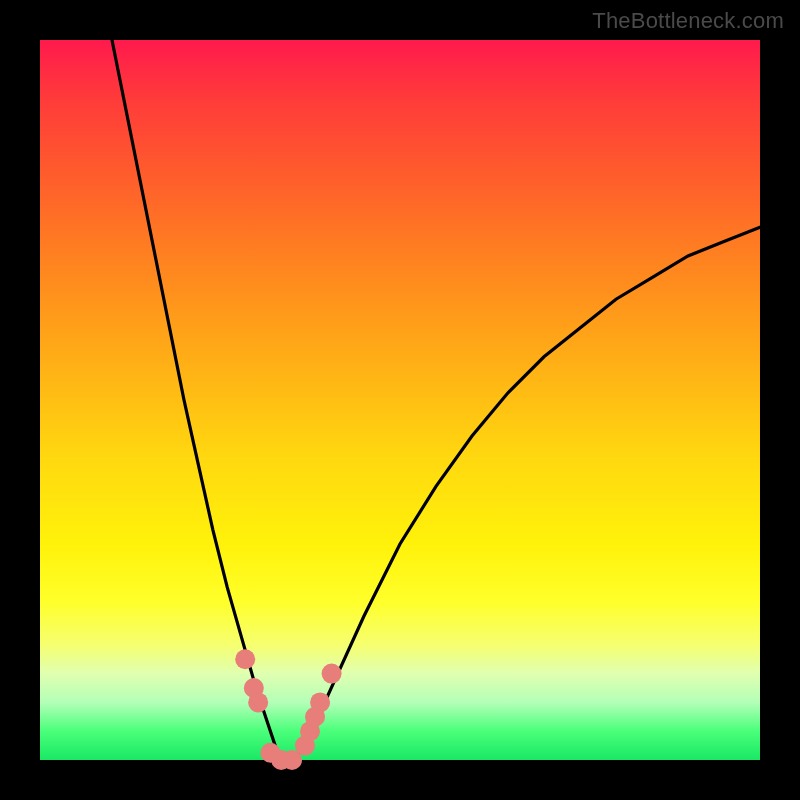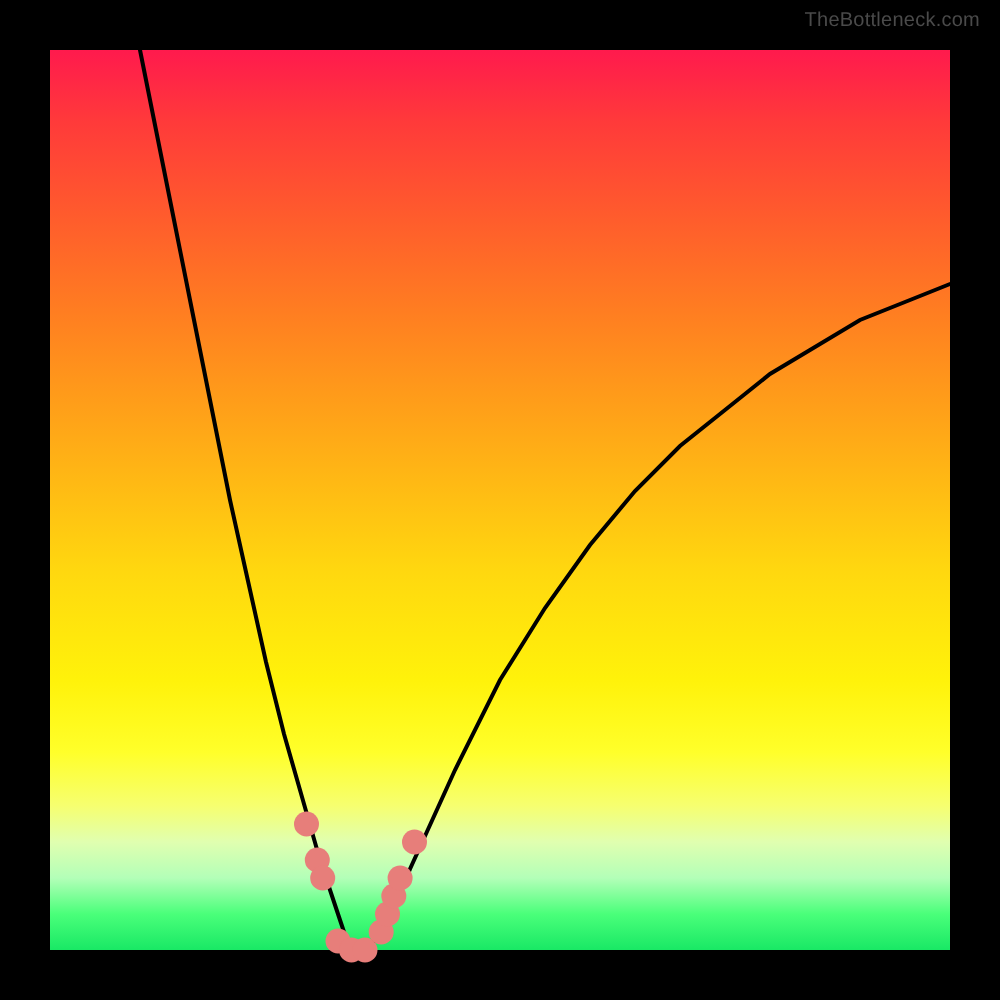--- a/index.html
+++ b/index.html
@@ -42,21 +42,21 @@
       #b3ffb8 92%,
       #4aff7a 96%,
       #19e865 100%
     );
   }
   .watermark {
     position: absolute;
     top: 8px;
     right: 16px;
     color: #4a4a4a;
-    font-size: 16px;
+    font-size: 22px;
     letter-spacing: 0.2px;
     user-select: none;
   }
   svg.curve {
     position: absolute;
     left: 0;
     top: 0;
     width: 720px;
     height: 720px;
     overflow: visible;

